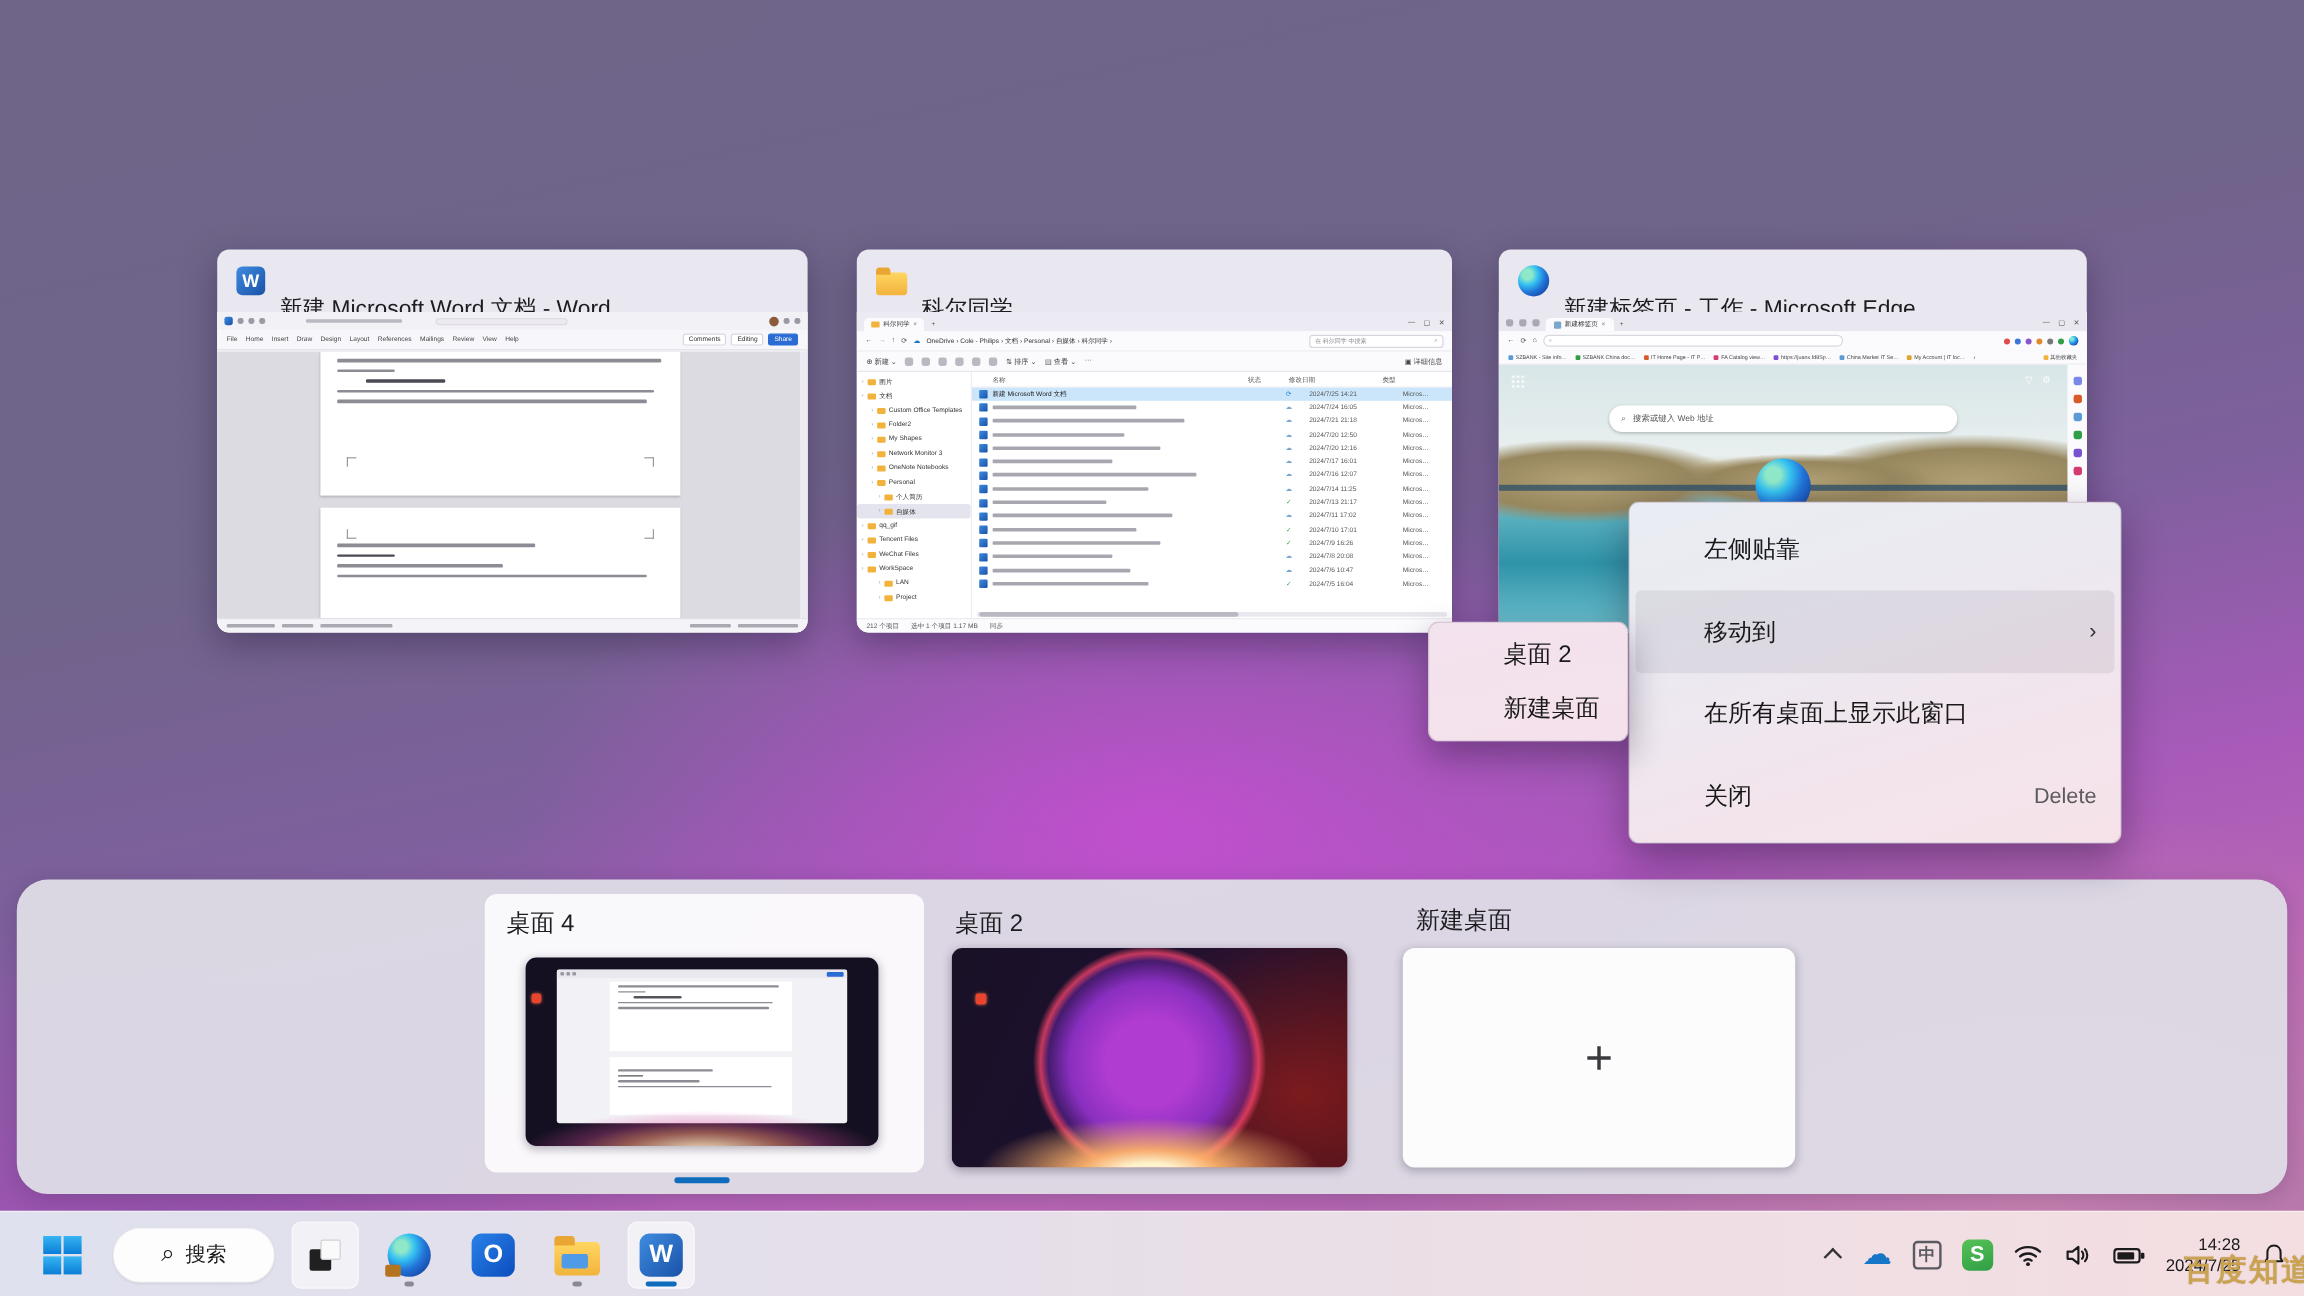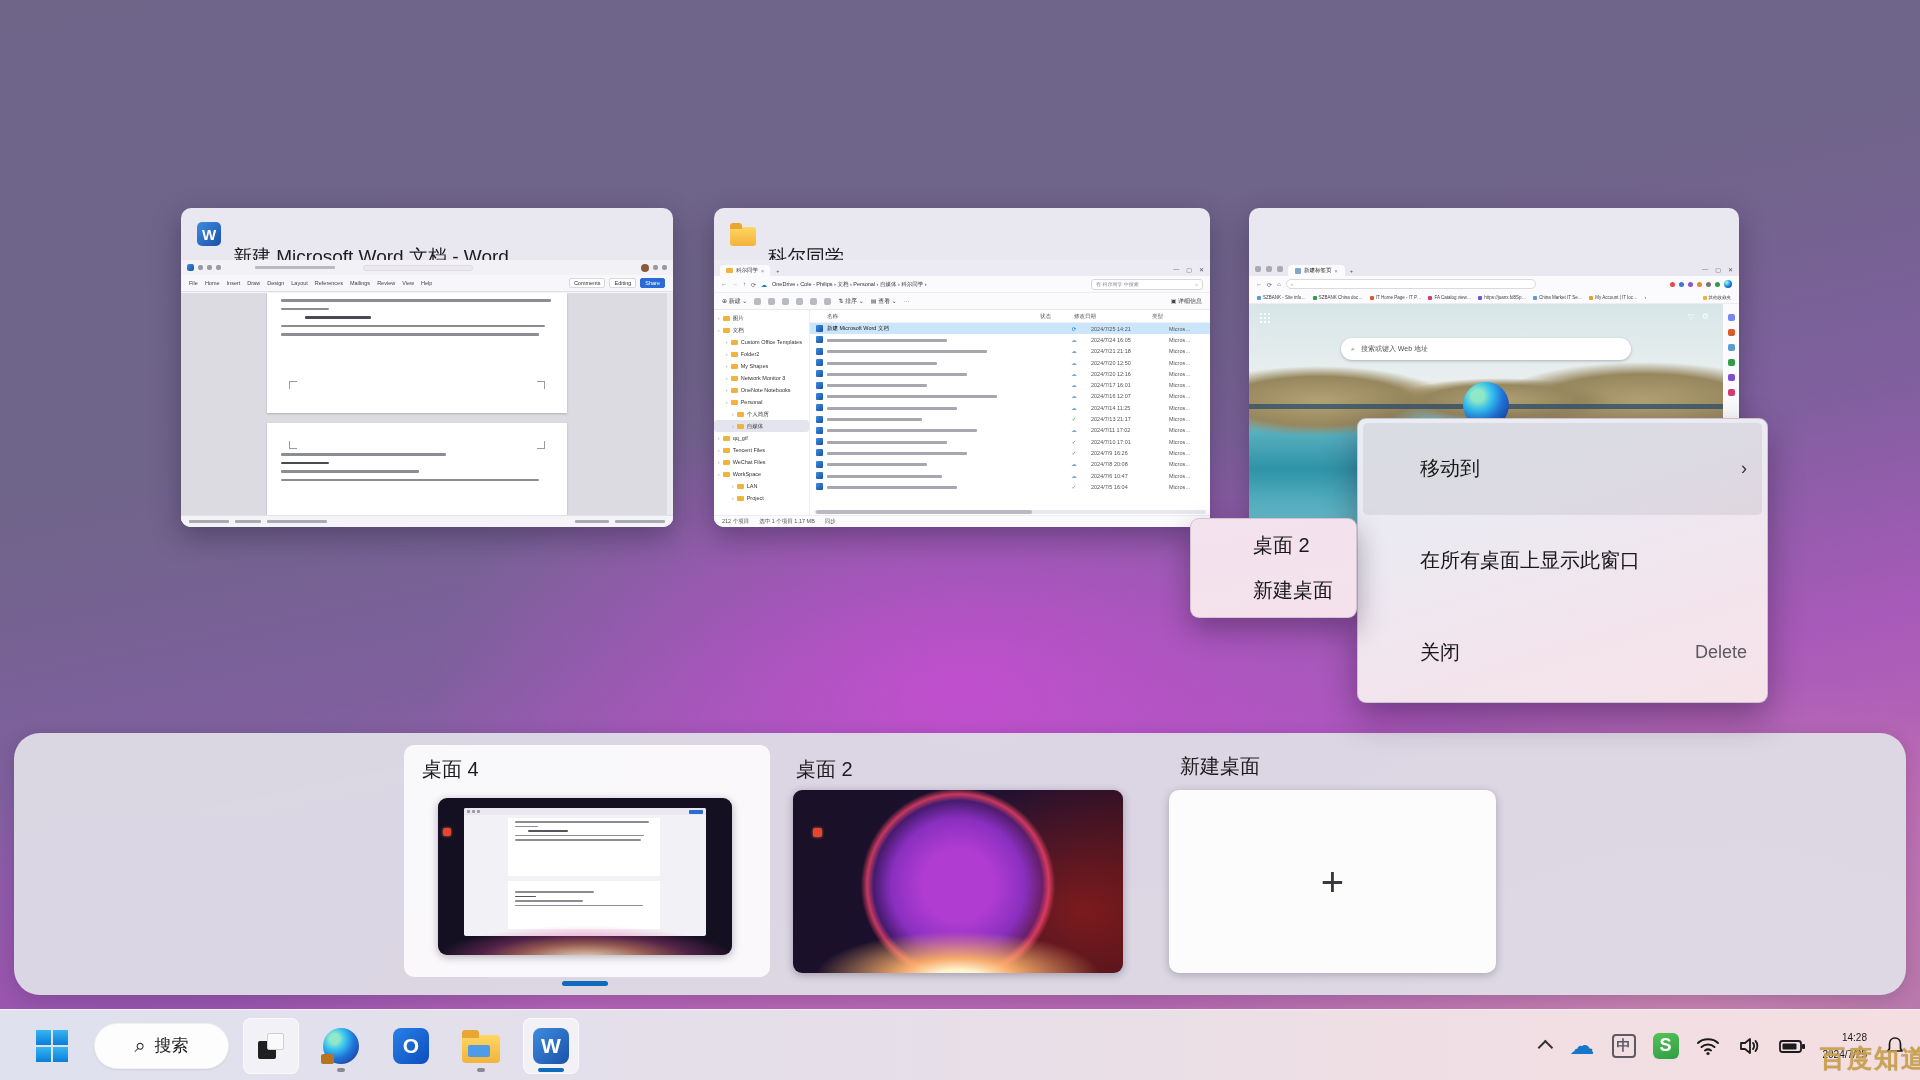--- a/index.html
+++ b/index.html
@@ -166,21 +166,21 @@
   .tb-folder::after { content:""; position:absolute; left:6px; top:10px; width:22px; height:12px; background:#4f9be8; border-radius:2px;}
   .tb-ic-word { width:36px; height:36px; border-radius:8px; background:linear-gradient(135deg,#3f8ce0,#1952a8); color:#fff; font-weight:bold; font-size:21px; display:flex; align-items:center; justify-content:center;}
   .run-dot { position:absolute; bottom:2px; left:50%; transform:translateX(-50%); width:8px; height:3.5px; border-radius:2px; background:#8a8a95; }
   .run-bar { position:absolute; bottom:2px; left:50%; transform:translateX(-50%); width:26px; height:3.5px; border-radius:2px; background:#0f6cbd; }
 
   .tb-right { position:absolute; right:0; top:0; height:71px; display:flex; align-items:center; gap:17px; padding-right:14px; }
   .chev-up { width:11px; height:11px; border-left:2.5px solid #333; border-top:2.5px solid #333; transform:rotate(45deg) translateY(3px); }
   .cloud-ic { font-size:25px; color:#1677c9; line-height:1; }
   .ime-box { width:24px; height:24px; border:2px solid #5a5a60; border-radius:4px; color:#5a5a60; font-size:14px; font-weight:bold; display:flex; align-items:center; justify-content:center; }
   .s-ic { width:26px; height:26px; border-radius:6px; background:linear-gradient(160deg,#57c257,#2f9e44); color:#fff; font-weight:bold; font-size:18px; display:flex; align-items:center; justify-content:center;}
-  .clock { text-align:right; font-size:10px; color:#1b1b1e; line-height:17px; white-space:nowrap; }
+  .clock { text-align:right; font-size:14px; color:#1b1b1e; line-height:17px; white-space:nowrap; }
   .tray-svg { display:block; }
   #watermark { position:absolute; left:1820px; top:1042px; z-index:9; font-size:25px; font-weight:bold; letter-spacing:2px;
      color:rgba(202,162,77,.92); text-shadow:0 0 1px rgba(120,90,20,.4); white-space:nowrap; }
 </style>
 </head>
 <body>
 
 <div id="screen">
 
   <div class="card" style="left:181px;width:492px;">
@@ -496,20 +496,24 @@
       </div>
       <div class="ex-status">
         <span>212 个项目</span>
         <span>选中 1 个项目 1.17 MB</span>
         <span>同步</span>
       </div>
     </div>
   </div>
 
   <div class="card" style="left:1249px;width:490px;">
+    <div class="card-title">
+      <div class="edge-ic"></div>
+      <div class="t">新建标签页 - 工作 - Microsoft Edge</div>
+    </div>
     <div class="thumb">
       <div class="ed-tabs">
         <span class="ed-dot"></span>
           <span class="ed-dot"></span>
           <span class="ed-dot"></span>
         <span class="ed-tab">
           <span style="width:6px;height:6px;border-radius:1px;background:#7aa7cc;"></span>
           <span>新建标签页</span>
           <span style="color:#888;">×</span>
         </span>
@@ -595,20 +599,23 @@
           <span class="si" style="background:#d85c2b;"></span>
         <span class="si" style="background:#5b9bd5;"></span>
           <span class="si" style="background:#2f9e44;"></span>
         <span class="si" style="background:#7a4fd0;"></span>
           <span class="si" style="background:#d23c6e;"></span>
       </div>
     </div>
   </div>
 
   <div id="ctx-menu">
+      <div class="ctx-item">
+        <span>左侧贴靠</span>
+      </div>
       <div class="ctx-item hl">
         <span>移动到</span>
         <span class="chev">›</span>
       </div>
       <div class="ctx-item">
         <span>在所有桌面上显示此窗口</span>
       </div>
       <div class="ctx-item">
         <span>关闭</span>
         <span class="short">Delete</span>

